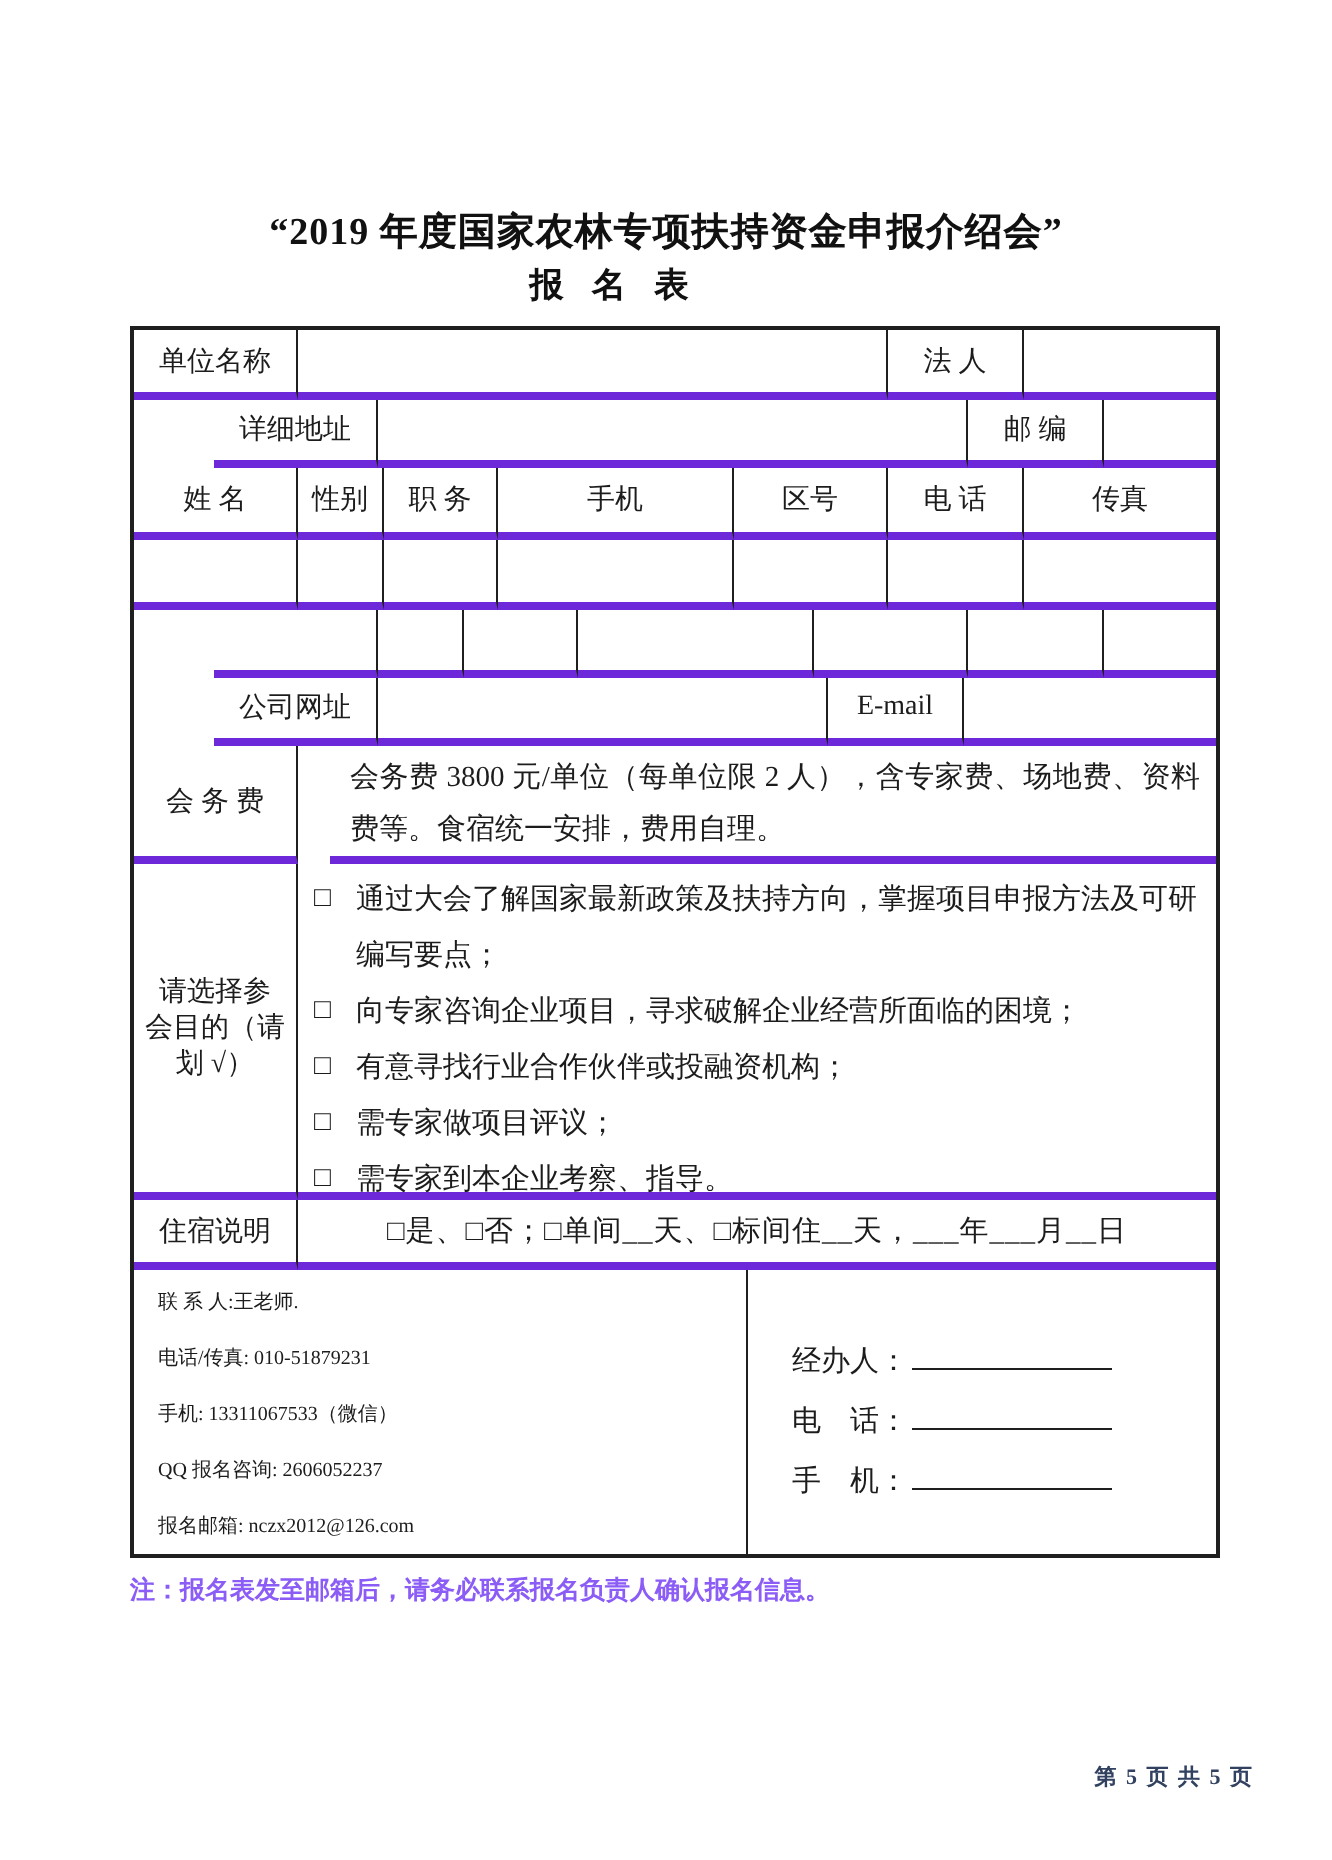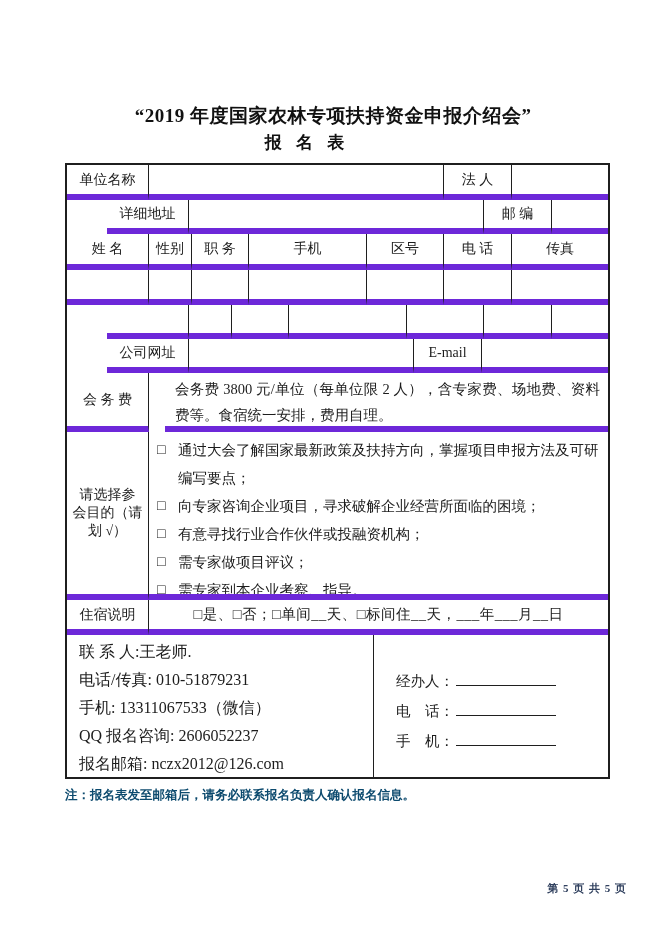--- a/index.html
+++ b/index.html
@@ -14,21 +14,21 @@
   .subtitle{
     position:absolute;top:131px;left:0;width:614px;text-align:center;
     font-size:17px;font-weight:bold;letter-spacing:5px;color:#111;
   }
   .tbl{
     position:absolute;left:65px;top:163px;width:545px;
     border:2px solid #1f1f1f;box-sizing:border-box;background:#fff;
   }
   .row{display:flex;width:100%;box-sizing:border-box;}
   .cell{
-    box-sizing:border-box;border-right:1.5px solid #1f1f1f;border-bottom:6px solid #6d28d9;
+    box-sizing:border-box;border-right:1.5px solid #1f1f1f;border-bottom:4px solid #6d28d9;
     font-size:14px;color:#1c1c1c;overflow:hidden;
   }
   .cell.last{border-right:none;}
   .row.lastrow .cell{border-bottom:none;}
   .lbl{display:flex;align-items:center;justify-content:center;text-align:center;}
   .blank{background:#fff;}
   .w-label{width:82px;flex:0 0 82px;}
   .w-wide{width:295px;flex:0 0 295px;}
   .w-sub{width:68px;flex:0 0 68px;}
   .grow{flex:1 1 auto;}
@@ -38,29 +38,29 @@
   .w118{width:118px;flex:0 0 118px;} .w77{width:77px;flex:0 0 77px;}
   .w225{width:225px;flex:0 0 225px;} .w307{width:307px;flex:0 0 307px;}
   .fee-text{
     display:block;padding:3px 8px 0 10px;line-height:26px;font-size:14.5px;text-align:justify;
   }
   .purpose-body{display:block;padding:4px 6px 0 8px;}
   .chk-item{display:flex;line-height:28px;font-size:14.5px;}
   .chk{width:21px;flex:0 0 21px;font-size:14px;}
   .chk-text{flex:1 1 auto;}
   .lodging{justify-content:center;font-size:14.5px;letter-spacing:0.5px;}
-  .contact-left{display:block;padding:3px 6px 0 12px;line-height:28px;font-size:16px;}
+  .contact-left{display:block;padding:3px 6px 0 12px;line-height:28px;font-size:10px;}
   .contact-right{display:block;padding:31px 6px 0 22px;line-height:30px;font-size:14.5px;}
   .blank-line{
     display:inline-block;width:100px;height:14px;margin-left:2px;
     border-bottom:1.5px solid #1f1f1f;vertical-align:baseline;
   }
   .note{
     position:absolute;left:65px;top:787px;width:545px;
-    font-size:12.5px;font-weight:bold;color:#0c4a6e;
+    font-size:12.5px;font-weight:bold;color:#8b5cf6;
   }
   .footer{
     position:absolute;top:881px;right:39px;
     font-size:11px;font-weight:bold;color:#31415f;letter-spacing:1px;
   }
 </style>
 </head>
 <body>
 
 <div class="title">“2019 年度国家农林专项扶持资金申报介绍会”</div>

